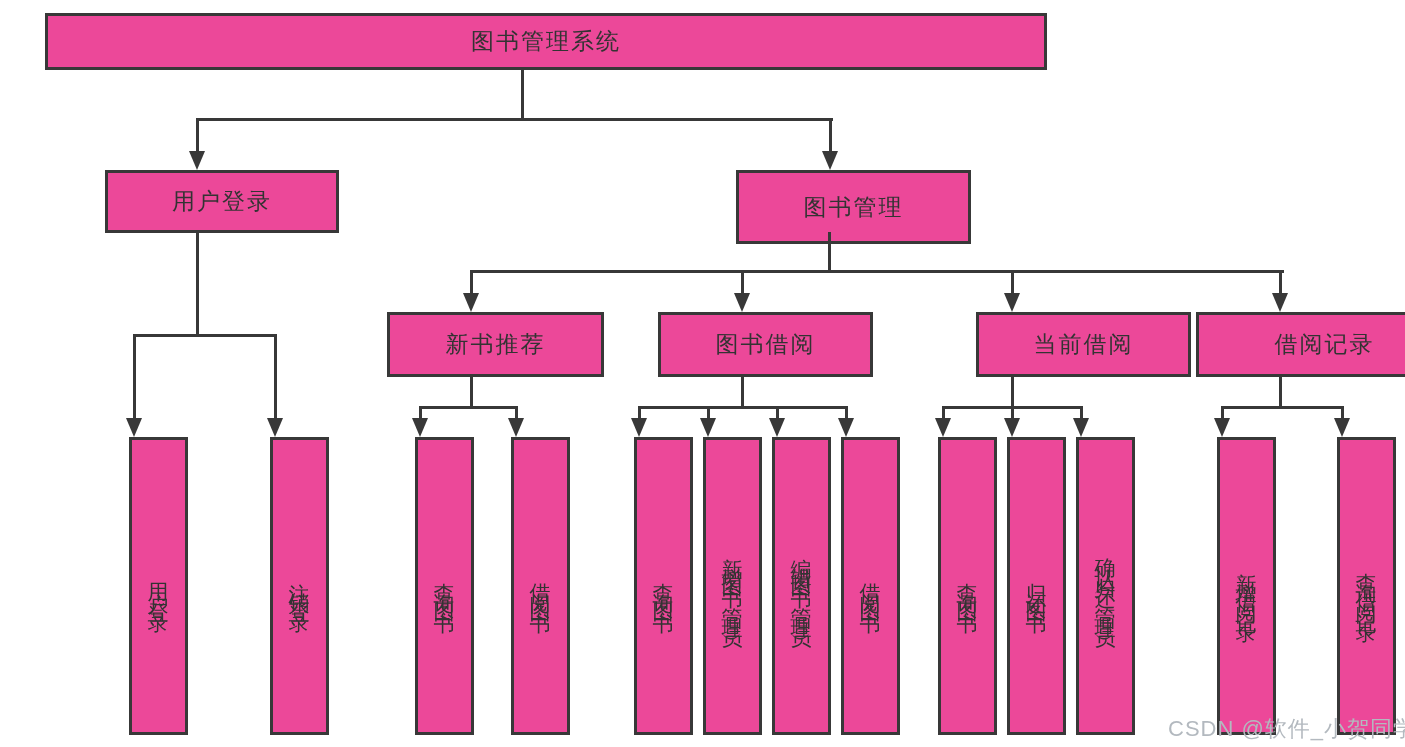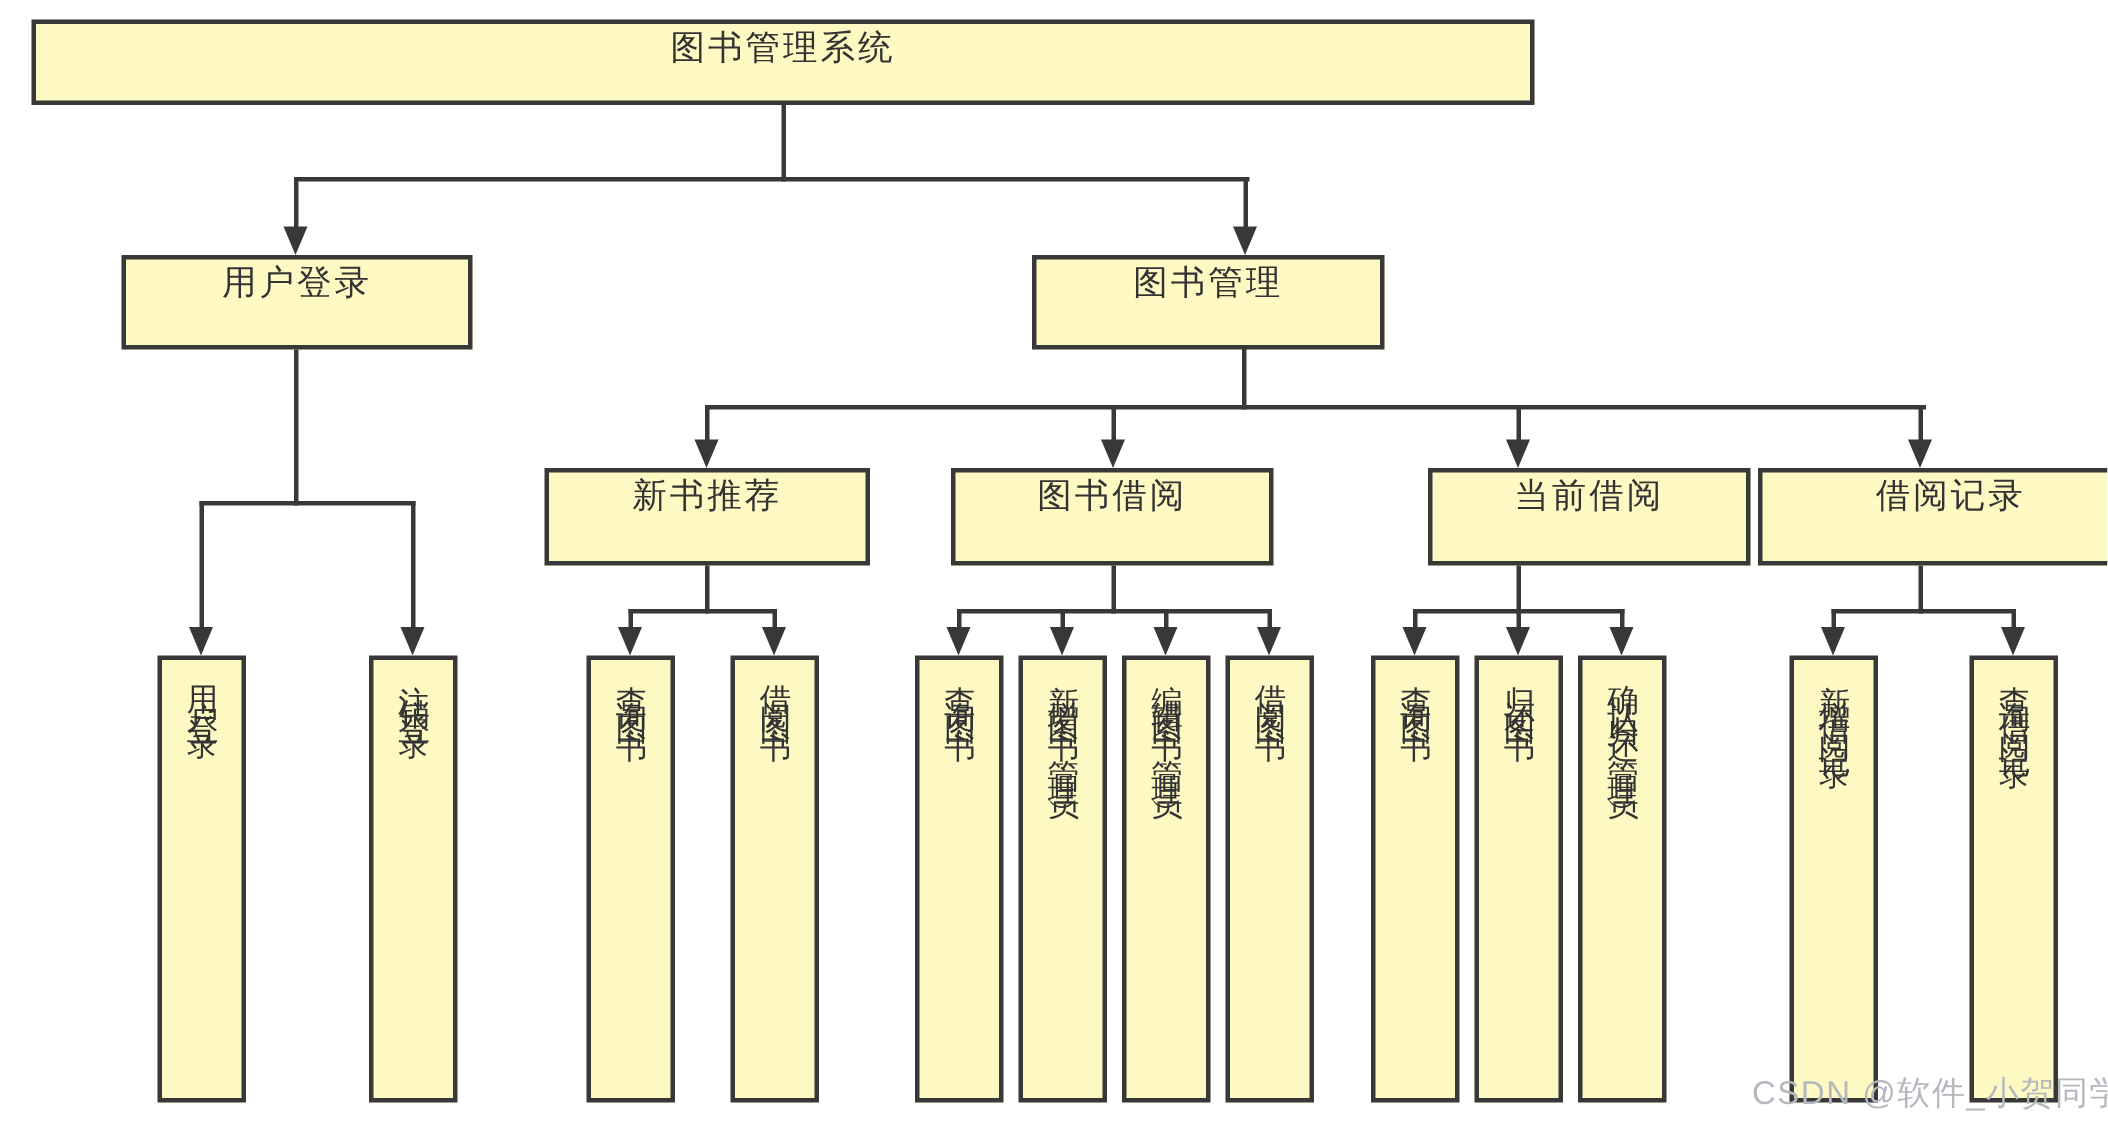--- a/index.html
+++ b/index.html
@@ -7,22 +7,22 @@
     --text:#333333;
     --wm:#b3b9bf;
     --bg:#ffffff;
   }
   html,body{margin:0;padding:0;background:var(--bg);}
   .canvas{
     position:relative;width:1405px;height:747px;background:var(--bg);
     font-family:"Liberation Sans",sans-serif;color:var(--text);overflow:hidden;
   }
   .box{
-    position:absolute;border:3px solid var(--line);background:#fef9c3;
-    display:flex;justify-content:center;box-sizing:border-box;
+    position:absolute;border:3px solid var(--line);background:#ec4899;
+    display:flex;align-items:center;justify-content:center;box-sizing:border-box;margin-left:24px;
   }
   .box.h span{font-size:23px;letter-spacing:2px;white-space:nowrap;}
   .box.v span{
     writing-mode:vertical-rl;text-orientation:mixed;
     font-size:21px;letter-spacing:10px;line-height:1;white-space:nowrap;
   }
   .ln{position:absolute;background:var(--line);}
   .ar{
     position:absolute;width:0;height:0;
     border-left:8px solid transparent;border-right:8px solid transparent;
@@ -45,21 +45,21 @@
   <div class="ln" style="left:521px;top:69px;width:3px;height:52px"></div>
   <div class="ln" style="left:196px;top:118px;width:637px;height:3px"></div>
   <div class="ln" style="left:196px;top:118px;width:3px;height:36px"></div>
   <div class="ar" style="left:189px;top:151px"></div>
   <div class="ln" style="left:829px;top:118px;width:3px;height:36px"></div>
   <div class="ar" style="left:822px;top:151px"></div>
 
   <div class="box h" style="left:81px;top:170px;width:234px;height:63px">
     <span>用户登录</span>
   </div>
-  <div class="box h" style="left:688px;top:170px;width:235px;height:63px">
+  <div class="box h" style="left:712px;top:170px;width:235px;height:74px">
     <span>图书管理</span>
   </div>
 
   <div class="ln" style="left:196px;top:233px;width:3px;height:104px"></div>
   <div class="ln" style="left:133px;top:334px;width:144px;height:3px"></div>
   <div class="ln" style="left:133px;top:334px;width:3px;height:85px"></div>
   <div class="ar" style="left:126px;top:418px"></div>
   <div class="ln" style="left:274px;top:334px;width:3px;height:85px"></div>
   <div class="ar" style="left:267px;top:418px"></div>
 

